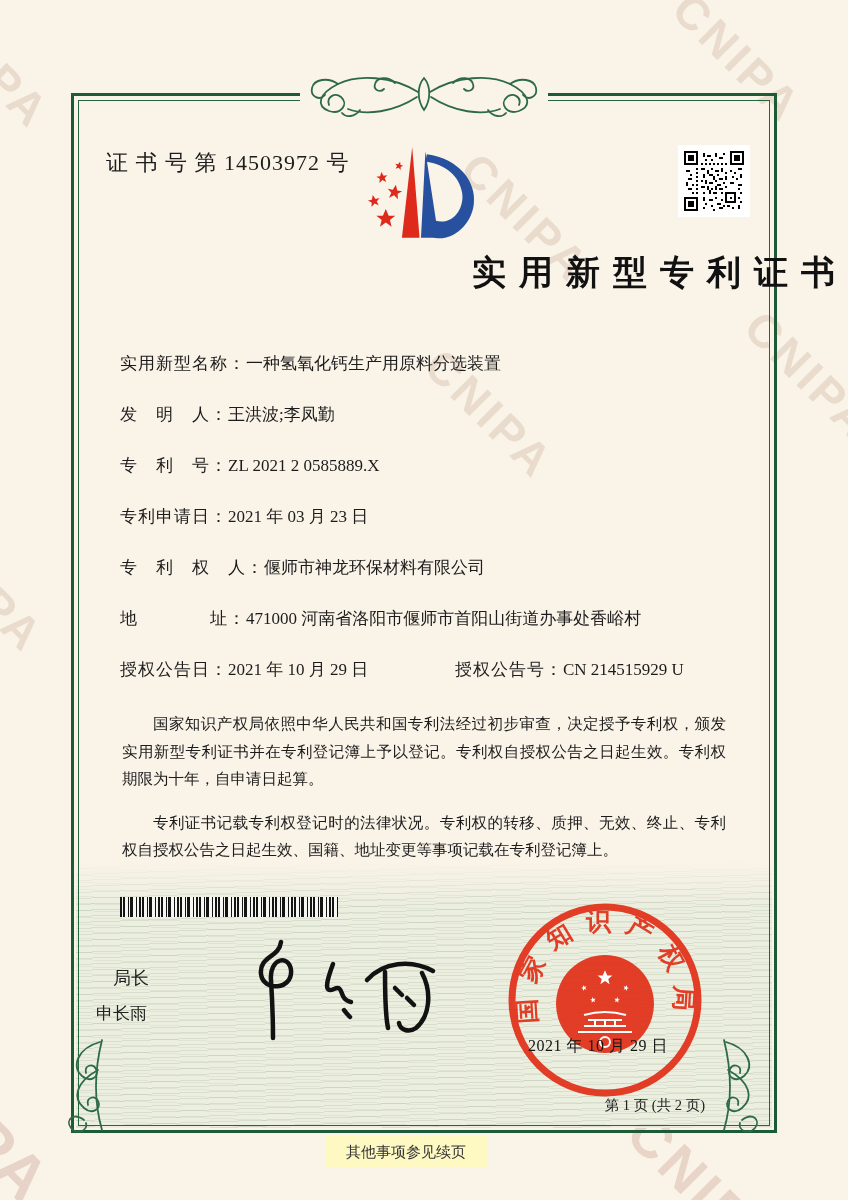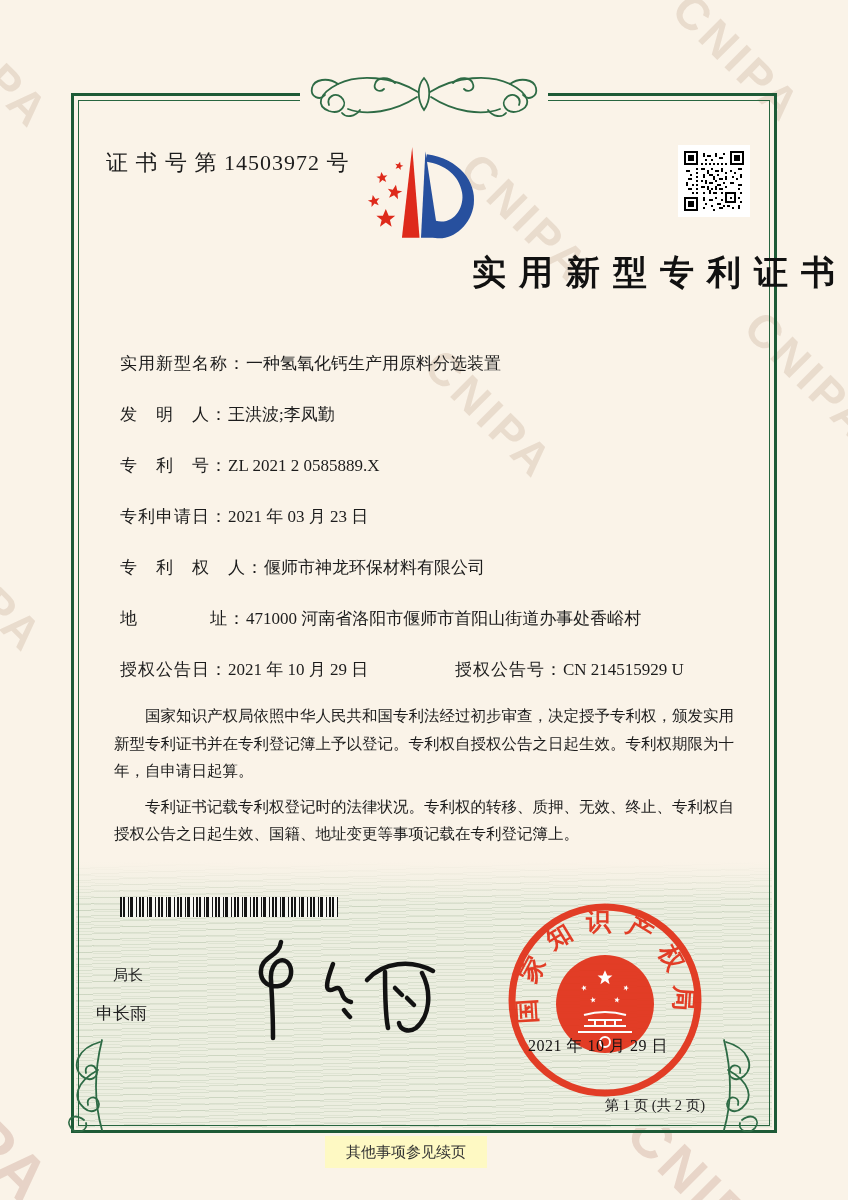--- a/index.html
+++ b/index.html
@@ -67,30 +67,30 @@
     color:#111;
   }
   
   .fields{position:absolute;z-index:4;left:120px;top:352px;width:580px;font-size:17px;}
   .frow{height:23px;margin-bottom:28px;white-space:nowrap;position:relative;}
   .frow .lab{letter-spacing:1px;}
   .grant-no{position:absolute;left:335px;top:0;white-space:nowrap;}
   
   .paras{position:absolute;z-index:4;left:106px;top:694px;width:636px;
     font-size:15.5px;line-height:1.78;text-align:justify;}
-  .paras p{margin:8px;text-indent:2em;}
+  .paras p{margin:16px;text-indent:2em;}
   
   .barcode{
     position:absolute;z-index:4;left:120px;top:897px;width:218px;height:20px;
     background:repeating-linear-gradient(90deg,
       #141414 0 2px,#f6f6f2 2px 3px,#141414 3px 5px,#f6f6f2 5px 8px,
       #141414 8px 9px,#f6f6f2 9px 10px,#141414 10px 13px,#f6f6f2 13px 16px,
       #141414 16px 17px,#f6f6f2 17px 19px);
   }
-  .sig-title{position:absolute;z-index:4;left:113px;top:966px;font-size:15px;
+  .sig-title{position:absolute;z-index:4;left:113px;top:966px;font-size:18px;
     font-family:"Liberation Sans","DejaVu Sans",sans-serif;color:#222;}
   .sig-name{position:absolute;z-index:4;left:96px;top:1002px;font-size:17px;
     font-family:"Liberation Sans","DejaVu Sans",sans-serif;color:#222;}
   .signature{position:absolute;z-index:4;left:235px;top:936px;width:215px;height:106px;}
   .seal{position:absolute;z-index:5;left:505px;top:900px;width:200px;height:200px;opacity:0.94;}
   .seal-date{position:absolute;z-index:6;left:528px;top:1036px;width:160px;
     font-size:16px;letter-spacing:0.5px;color:#141414;white-space:nowrap;}
   .page-no{position:absolute;z-index:4;left:105px;top:1096px;width:600px;
     text-align:right;font-size:14.5px;color:#222;}
   .note-box{

